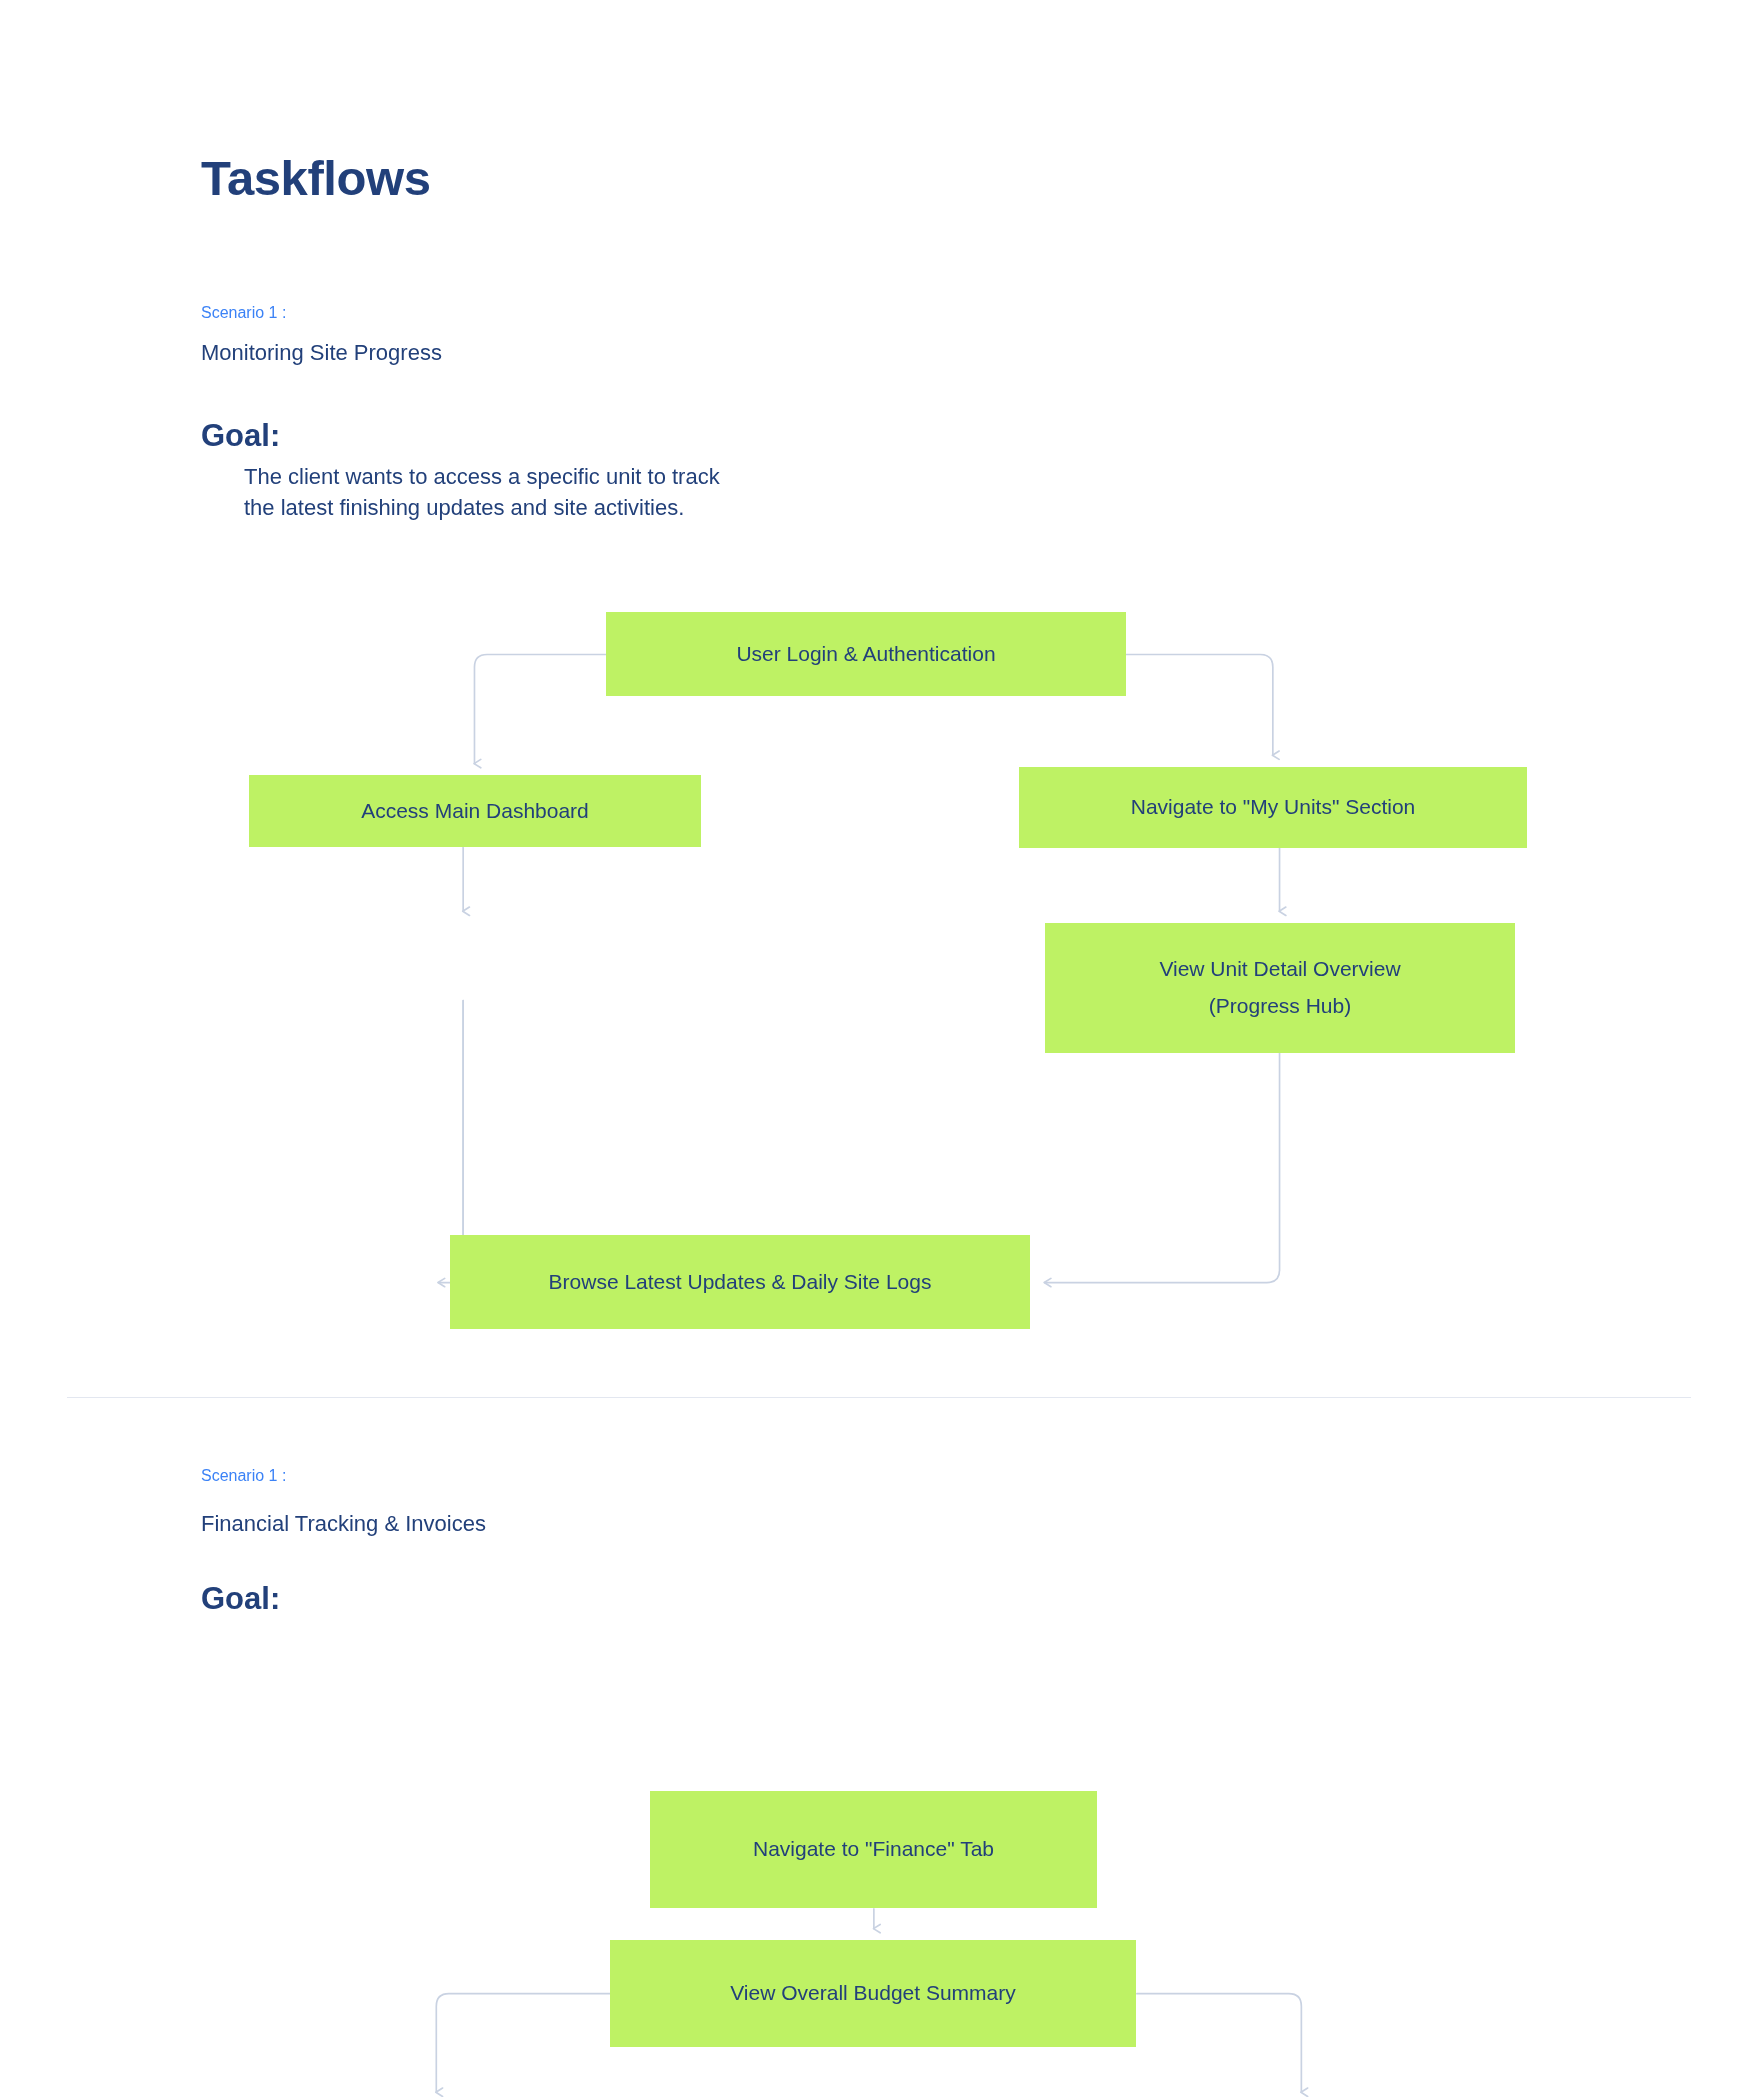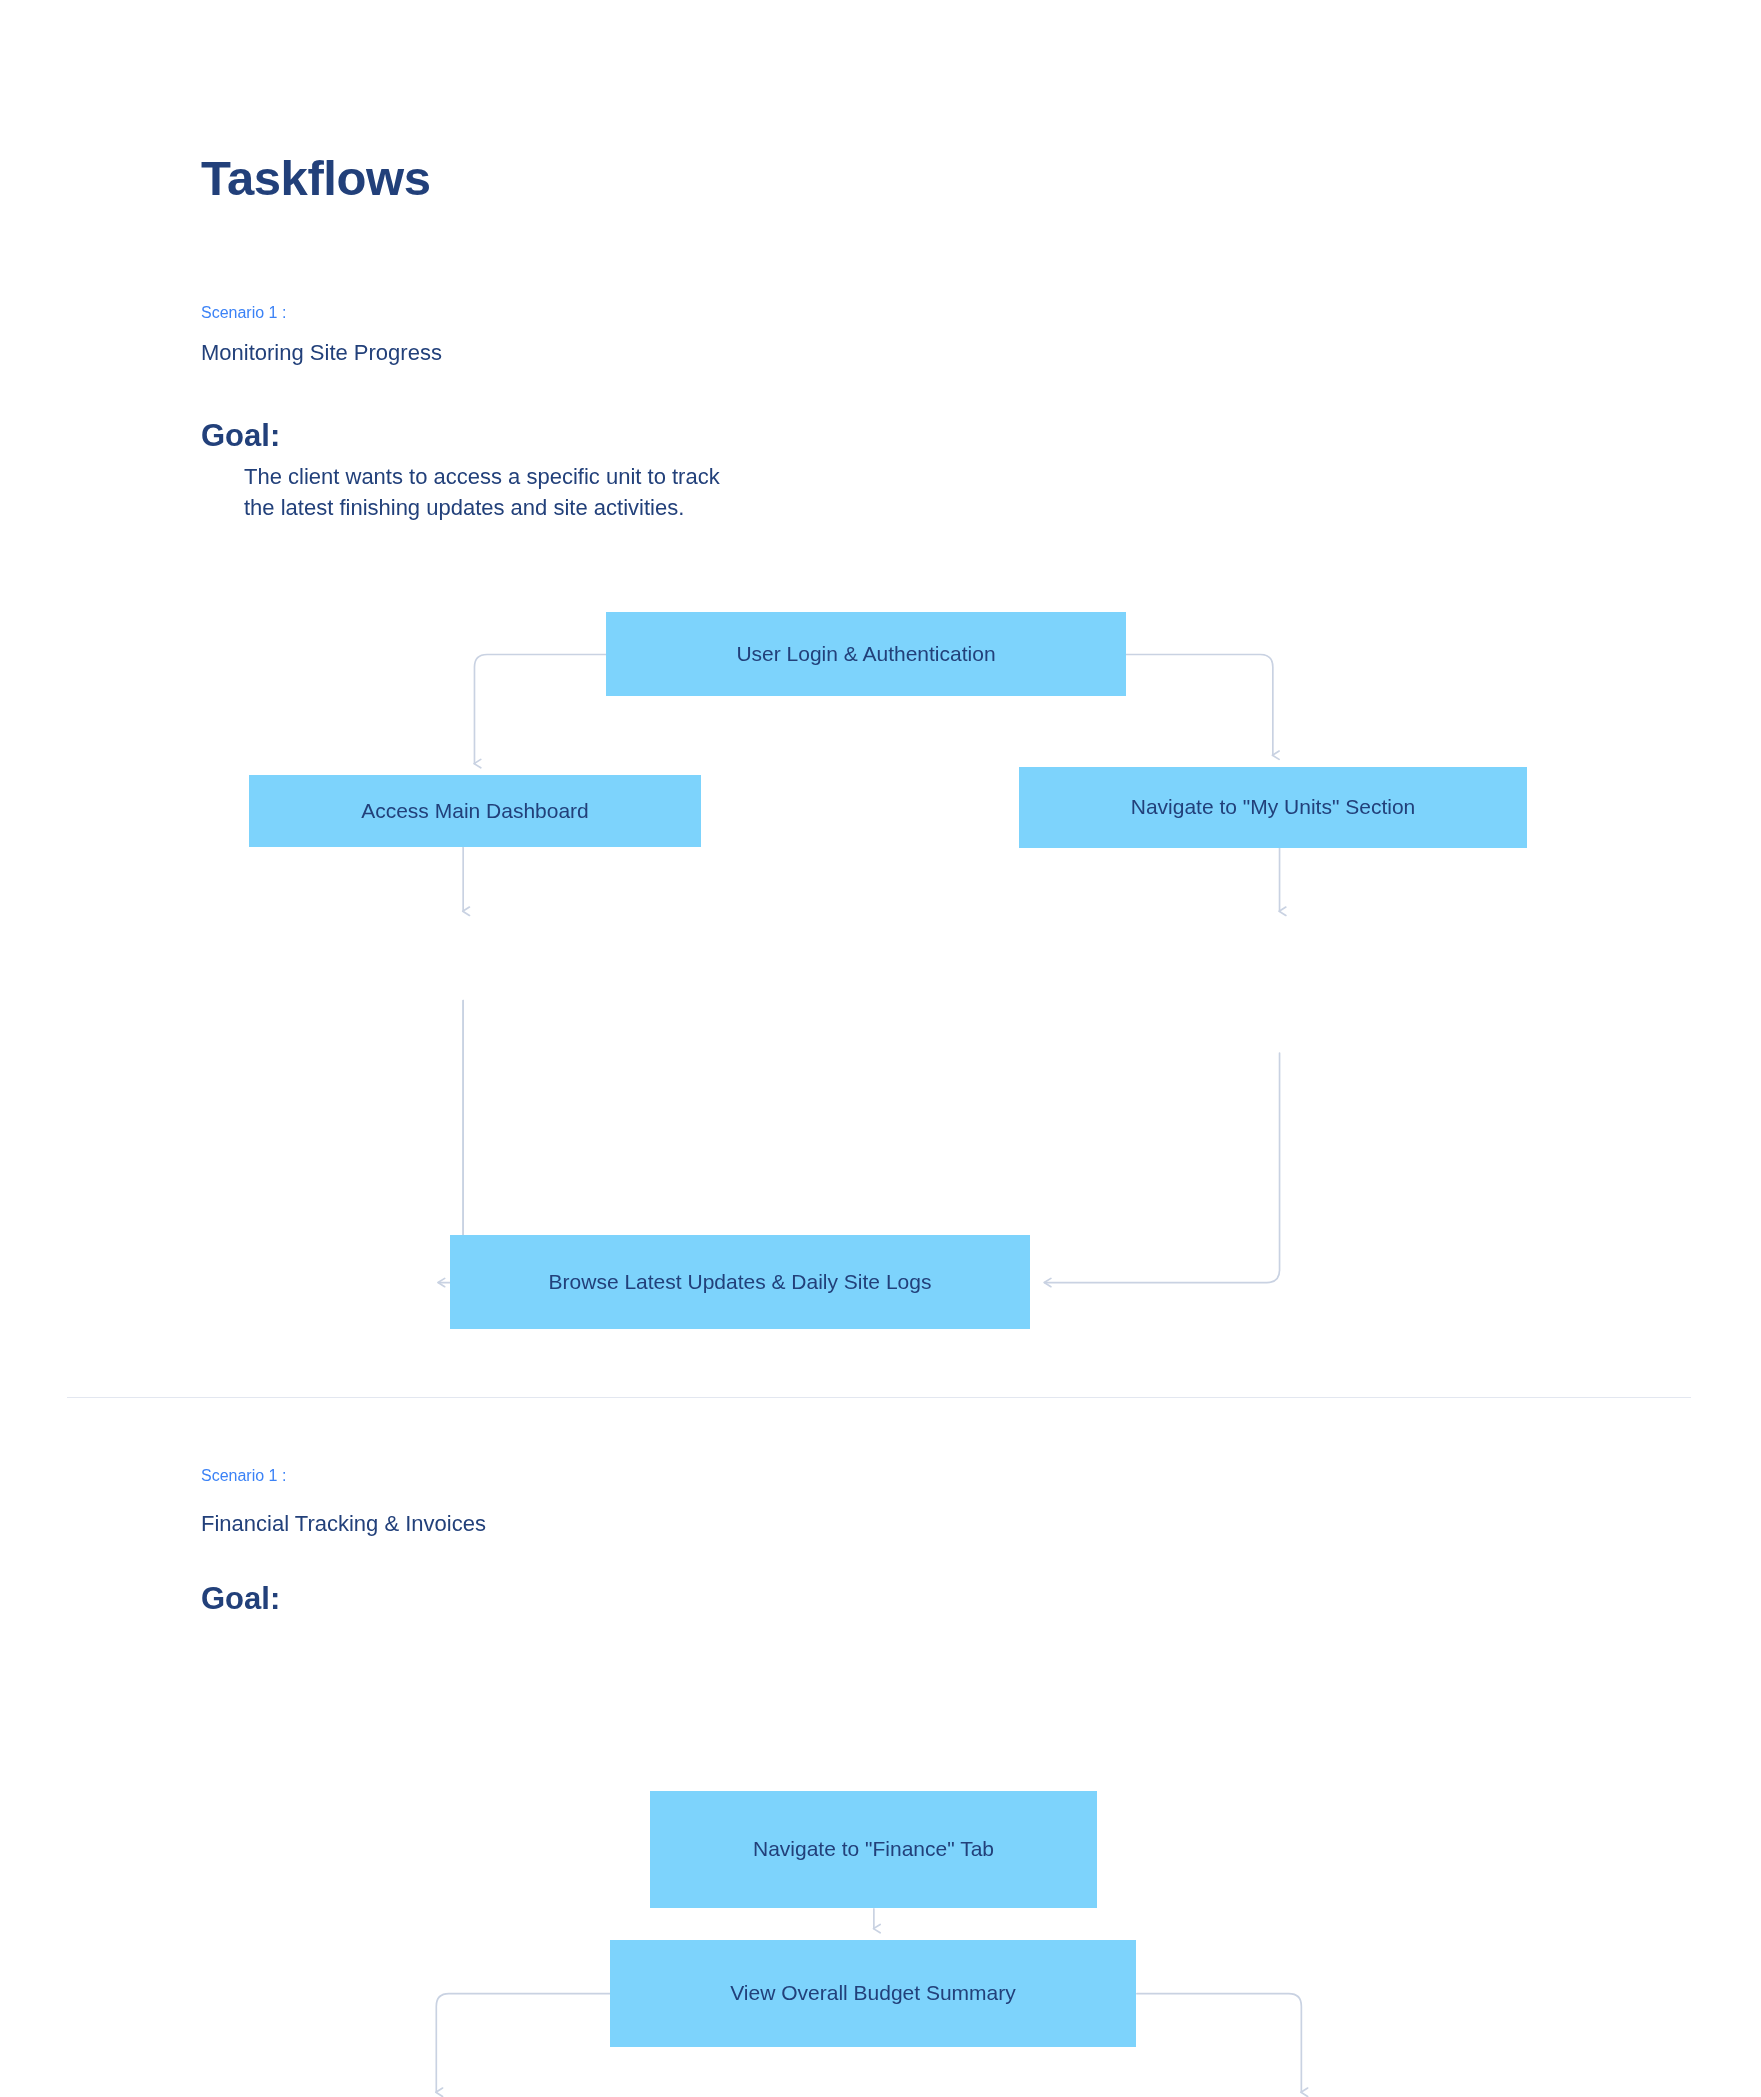--- a/index.html
+++ b/index.html
@@ -69,21 +69,21 @@
     left: 67px;
     top: 1397px;
     width: 1624px;
     height: 1.3px;
     background: #e3e7f0;
   }
 
   
   .node {
     position: absolute;
-    background: #7dd3fc;
+    background: #bef264;
     display: flex;
     align-items: center;
     justify-content: center;
     text-align: center;
     color: #22407a;
     font-size: 21px;
     font-weight: 400;
     line-height: 1.75;
     padding: 0 7.6px;
     white-space: pre-line;
@@ -155,20 +155,22 @@
   <div class="goal-text" style="left:201px; top:461px; width:1007px;margin-left:43px;">The client wants to access a specific unit to track
 the latest finishing updates and site activities.</div>
 
   <div class="node" style="left:606px; top:612px; width:520px; height:84px;">User Login &amp; Authentication</div>
 
   <div class="node" style="left:249px; top:775px; width:452px; height:72px;">Access Main Dashboard</div>
 
   <div class="node" style="left:1019px; top:767px; width:508px; height:81px;">Navigate to "My Units" Section</div>
 
 
+  <div class="node" style="left:1045px; top:923px; width:470px; height:130px;">View Unit Detail Overview
+(Progress Hub)</div>
 
   <div class="node" style="left:450px; top:1235px; width:580px; height:94px;">Browse Latest Updates &amp; Daily Site Logs</div>
 
   <div class="divider"></div>
 
   <div class="scenario-label" style="left:201px; top:1466px;">Scenario 1 :</div>
   <div class="scenario-sub" style="left:201px; top:1511px;">Financial Tracking &amp; Invoices</div>
   <div class="goal-label" style="left:201px; top:1580px;">Goal:</div>
 
   <div class="node" style="left:650px; top:1791px; width:447px; height:117px;">Navigate to "Finance" Tab</div>

